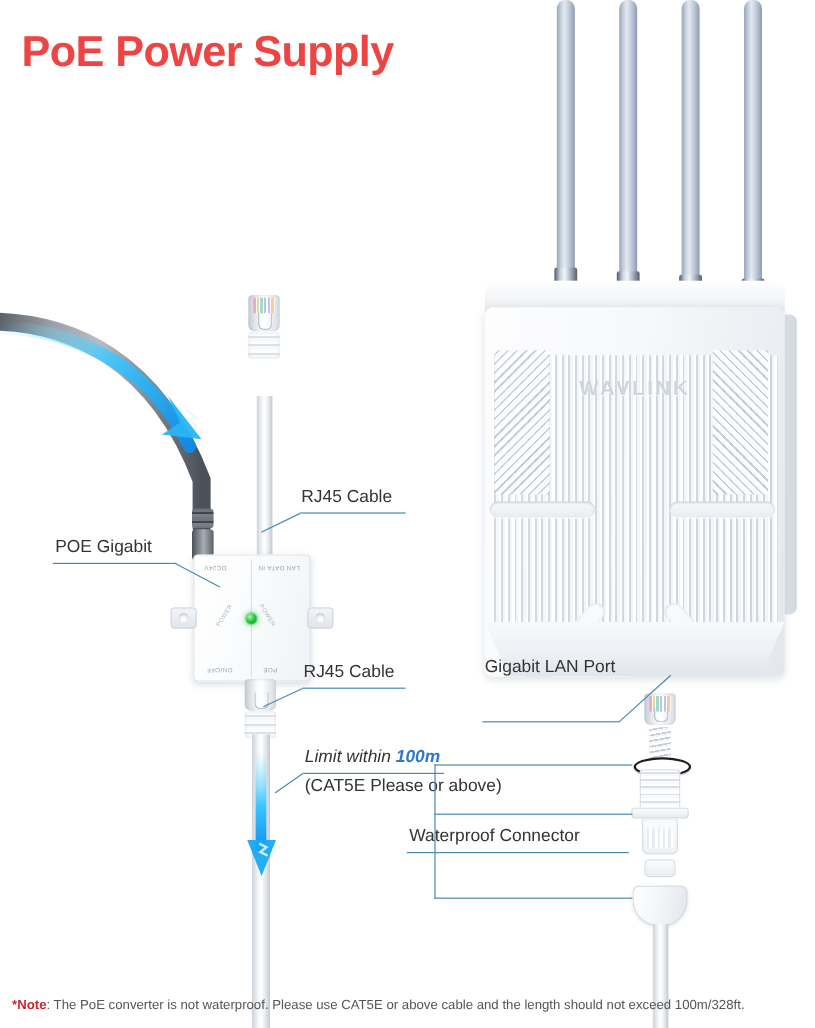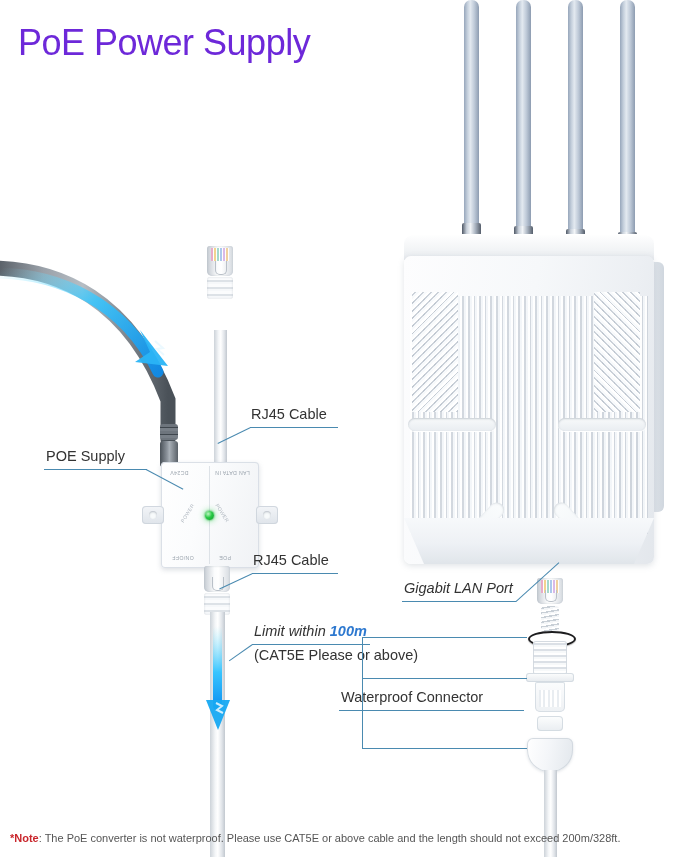--- a/index.html
+++ b/index.html
@@ -6,22 +6,22 @@
   body{
     width:679px;height:857px;position:relative;overflow:hidden;
     font-family:"Liberation Sans","DejaVu Sans",sans-serif;
     color:#3a3a3a;
   }
   #stage{position:absolute;inset:0;width:679px;height:857px;}
 
   
   .title{
     position:absolute;left:18px;top:22px;
-    font-size:36px;font-weight:normal;letter-spacing:-0.5px;
-    color:#6d28d9;white-space:nowrap;
+    font-size:36px;font-weight:bold;letter-spacing:-0.5px;
+    color:#ef4444;white-space:nowrap;
   }
   .desc{
     position:absolute;left:22px;top:74px;width:445px;
     font-size:15.5px;line-height:24px;color:#4a4a4a;
   }
 
   
   .lbl{position:absolute;font-size:14.5px;color:#333;white-space:nowrap;}
   .accent{color:#2d78cf;font-weight:bold;}
 
@@ -247,20 +247,21 @@
     <div class="r-side"></div>
     <div class="r-top"></div>
     <div class="r-body">
       <div class="fins"></div>
       <div class="chev" style="left:8px;top:36px;"></div>
       <div class="chev r" style="right:14px;top:36px;"></div>
       <div class="slot" style="left:4px;top:162px;width:88px;"></div>
       <div class="slot" style="right:8px;top:162px;width:88px;"></div>
       <div class="diagbar" style="left:58px;top:236px;"></div>
       <div class="diagbar" style="right:58px;top:236px;transform:rotate(-42deg);"></div>
+      <div class="brand">WAVLINK</div>
       <div class="bevel"></div>
     </div>
   </div>
 
   <svg class="cable-dc-svg" width="679" height="857">
     <defs>
       <linearGradient id="dcg" x1="0" y1="0" x2="1" y2="0">
         <stop offset="0%" stop-color="#4d545c"></stop>
         <stop offset="30%" stop-color="#9aa1a9"></stop>
         <stop offset="52%" stop-color="#b6bdc4"></stop>
@@ -334,47 +335,47 @@
   </div>
   <div class="wp spring" style="left:541px;top:606px;"></div>
   <div class="wp oring" style="left:528px;top:631px;"></div>
   <div class="wp thread" style="left:533px;top:641px;"></div>
   <div class="wp flange" style="left:526px;top:673px;"></div>
   <div class="wp collet" style="left:535px;top:682px;"></div>
   <div class="wp washer" style="left:537px;top:716px;"></div>
   <div class="wp capnut" style="left:527px;top:738px;"></div>
   <div class="cable-white" style="left:544px;top:770px;height:87px;"></div>
 
-  <div class="lbl" style="left:46px;top:448px;">POE Supply</div>
+  <div class="lbl" style="left:46px;top:448px;">POE Gigabit</div>
   <div class="rule" style="left:44px;top:469px;width:103px;"></div>
   <div class="diag" style="left:146px;top:469px;width:42px;transform:rotate(28deg);"></div>
 
   <div class="lbl" style="left:251px;top:406px;">RJ45 Cable</div>
   <div class="rule" style="left:250px;top:427px;width:88px;"></div>
   <div class="diag" style="left:250px;top:427px;width:36px;transform:rotate(-206deg);"></div>
 
   <div class="lbl" style="left:253px;top:552px;">RJ45 Cable</div>
   <div class="rule" style="left:252px;top:573px;width:86px;"></div>
   <div class="diag" style="left:252px;top:573px;width:36px;transform:rotate(-205deg);"></div>
 
   <div class="lbl" style="left:254px;top:623px;font-style:italic;">
     <span>Limit within </span><span class="accent">100m</span>
   </div>
   <div class="rule" style="left:252px;top:644px;width:118px;"></div>
   <div class="diag" style="left:252px;top:644px;width:28px;transform:rotate(-215deg);"></div>
   <div class="lbl" style="left:254px;top:647px;">(CAT5E Please or above)</div>
 
-  <div class="lbl" style="left:404px;top:580px;font-style:italic;">Gigabit LAN Port</div>
+  <div class="lbl" style="left:404px;top:548px;">Gigabit LAN Port</div>
   <div class="rule" style="left:402px;top:601px;width:114px;"></div>
   <div class="diag" style="left:516px;top:601px;width:58px;transform:rotate(-42deg);"></div>
 
   <div class="lbl" style="left:341px;top:689px;">Waterproof Connector</div>
   <div class="rule" style="left:339px;top:710px;width:185px;"></div>
   <div class="vrule" style="left:362px;top:637px;height:112px;"></div>
   <div class="rule" style="left:362px;top:637px;width:165px;"></div>
   <div class="rule" style="left:362px;top:678px;width:165px;"></div>
   <div class="rule" style="left:362px;top:748px;width:165px;"></div>
 
   <div class="note">
-    <b>*Note</b><span>: The PoE converter is not waterproof. Please use CAT5E or above cable and the length should not exceed 200m/328ft.</span>
+    <b>*Note</b><span>: The PoE converter is not waterproof. Please use CAT5E or above cable and the length should not exceed 100m/328ft.</span>
   </div>
 
 </div>
 
 </body></html>

